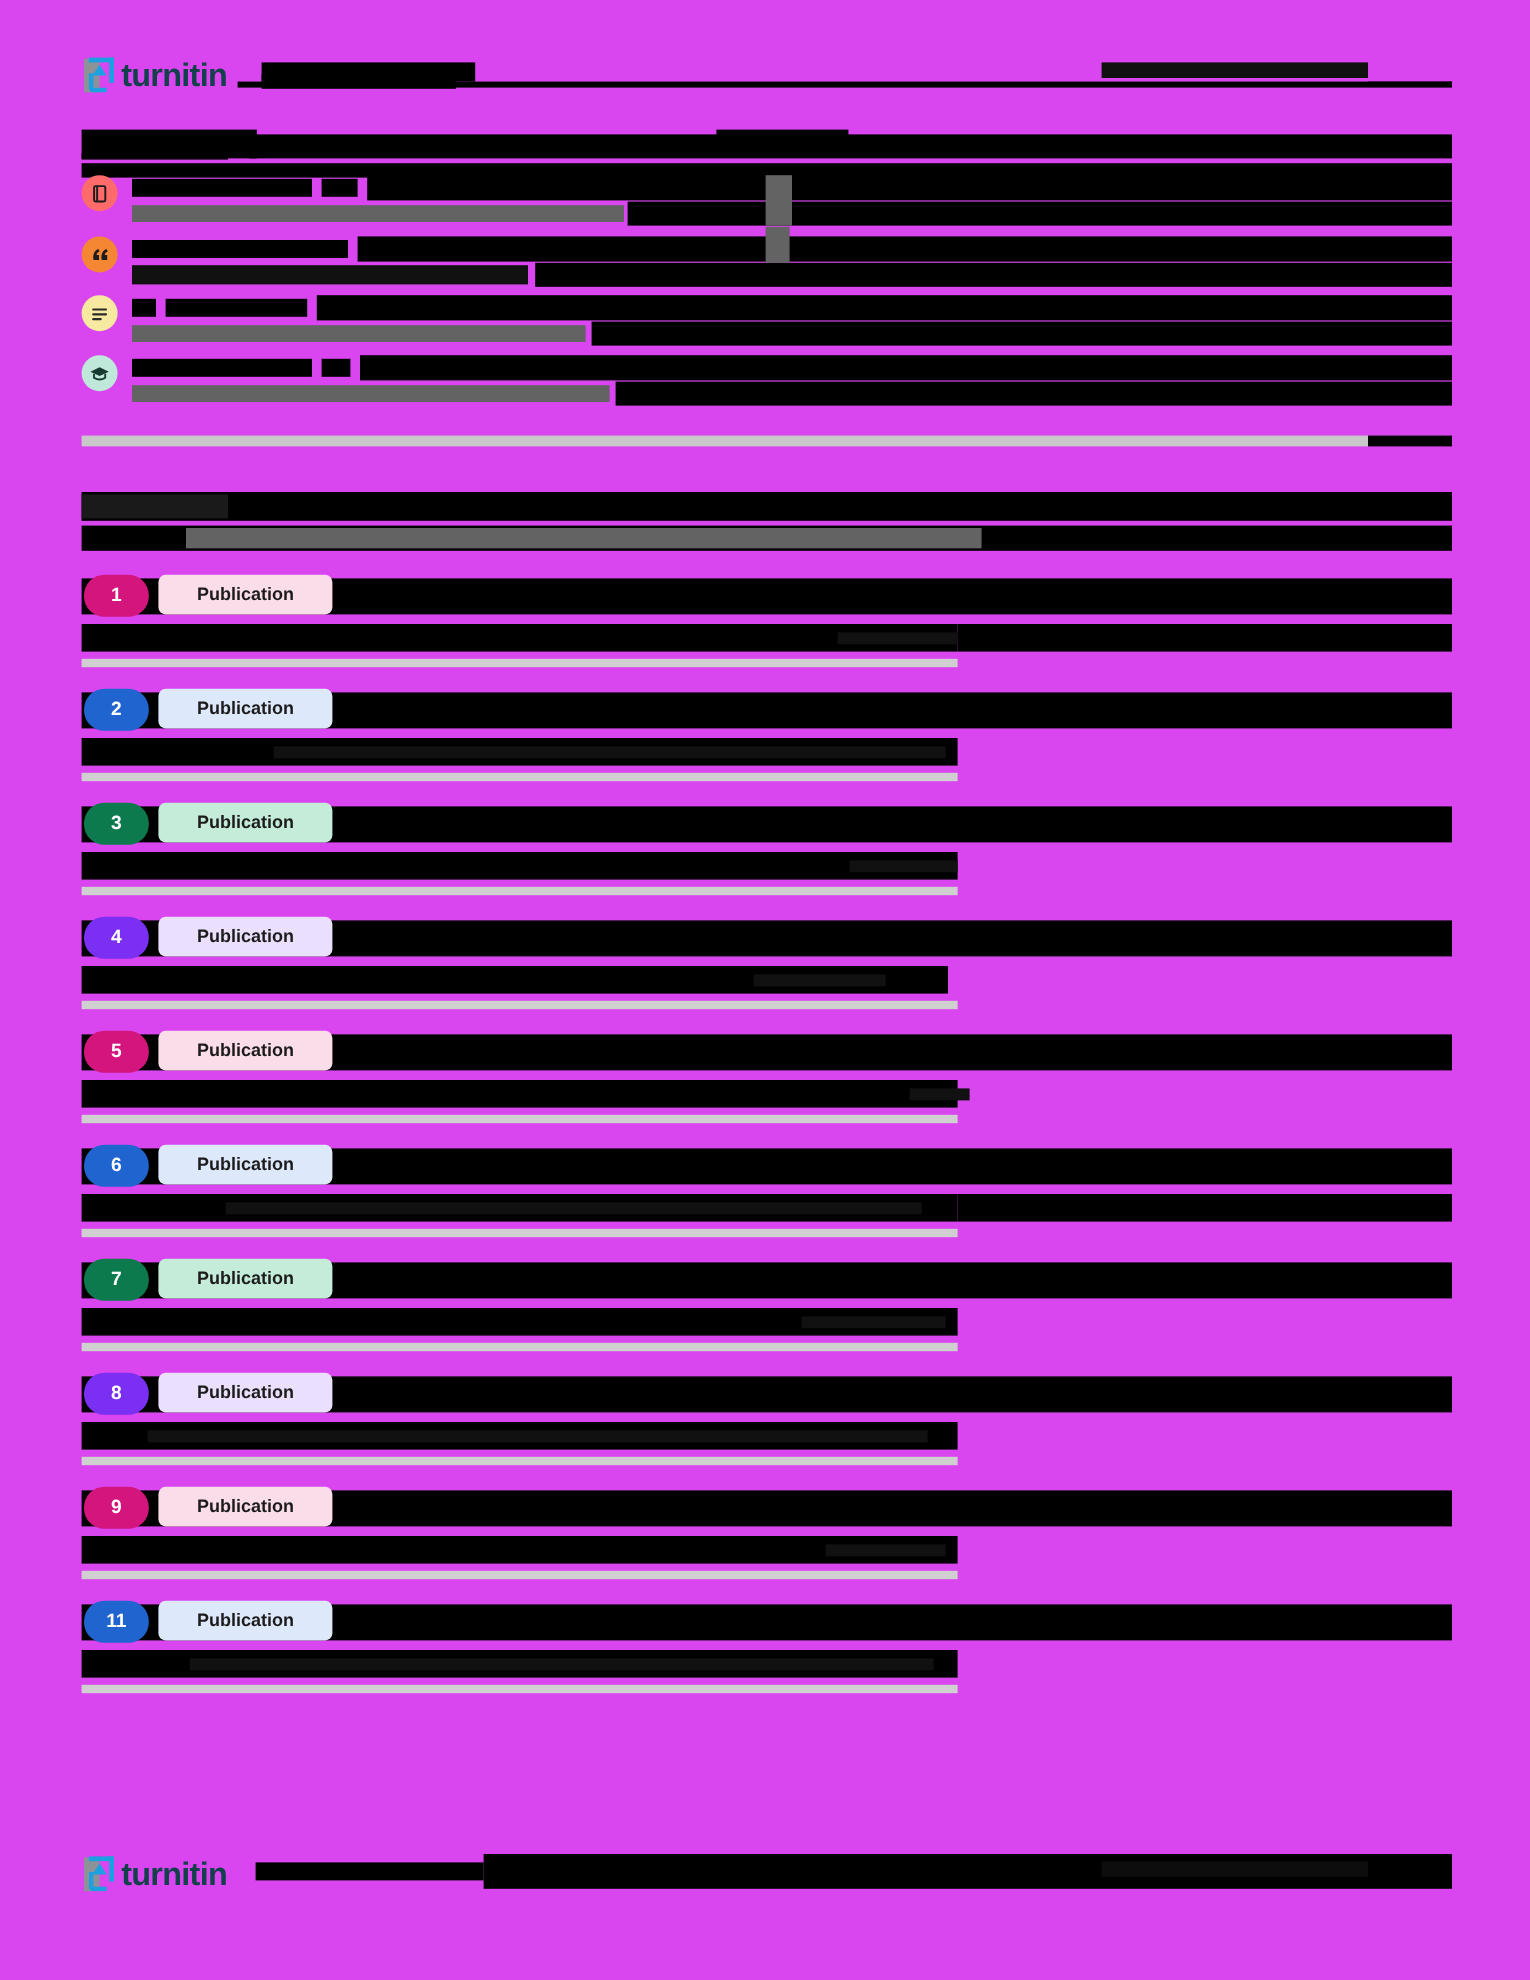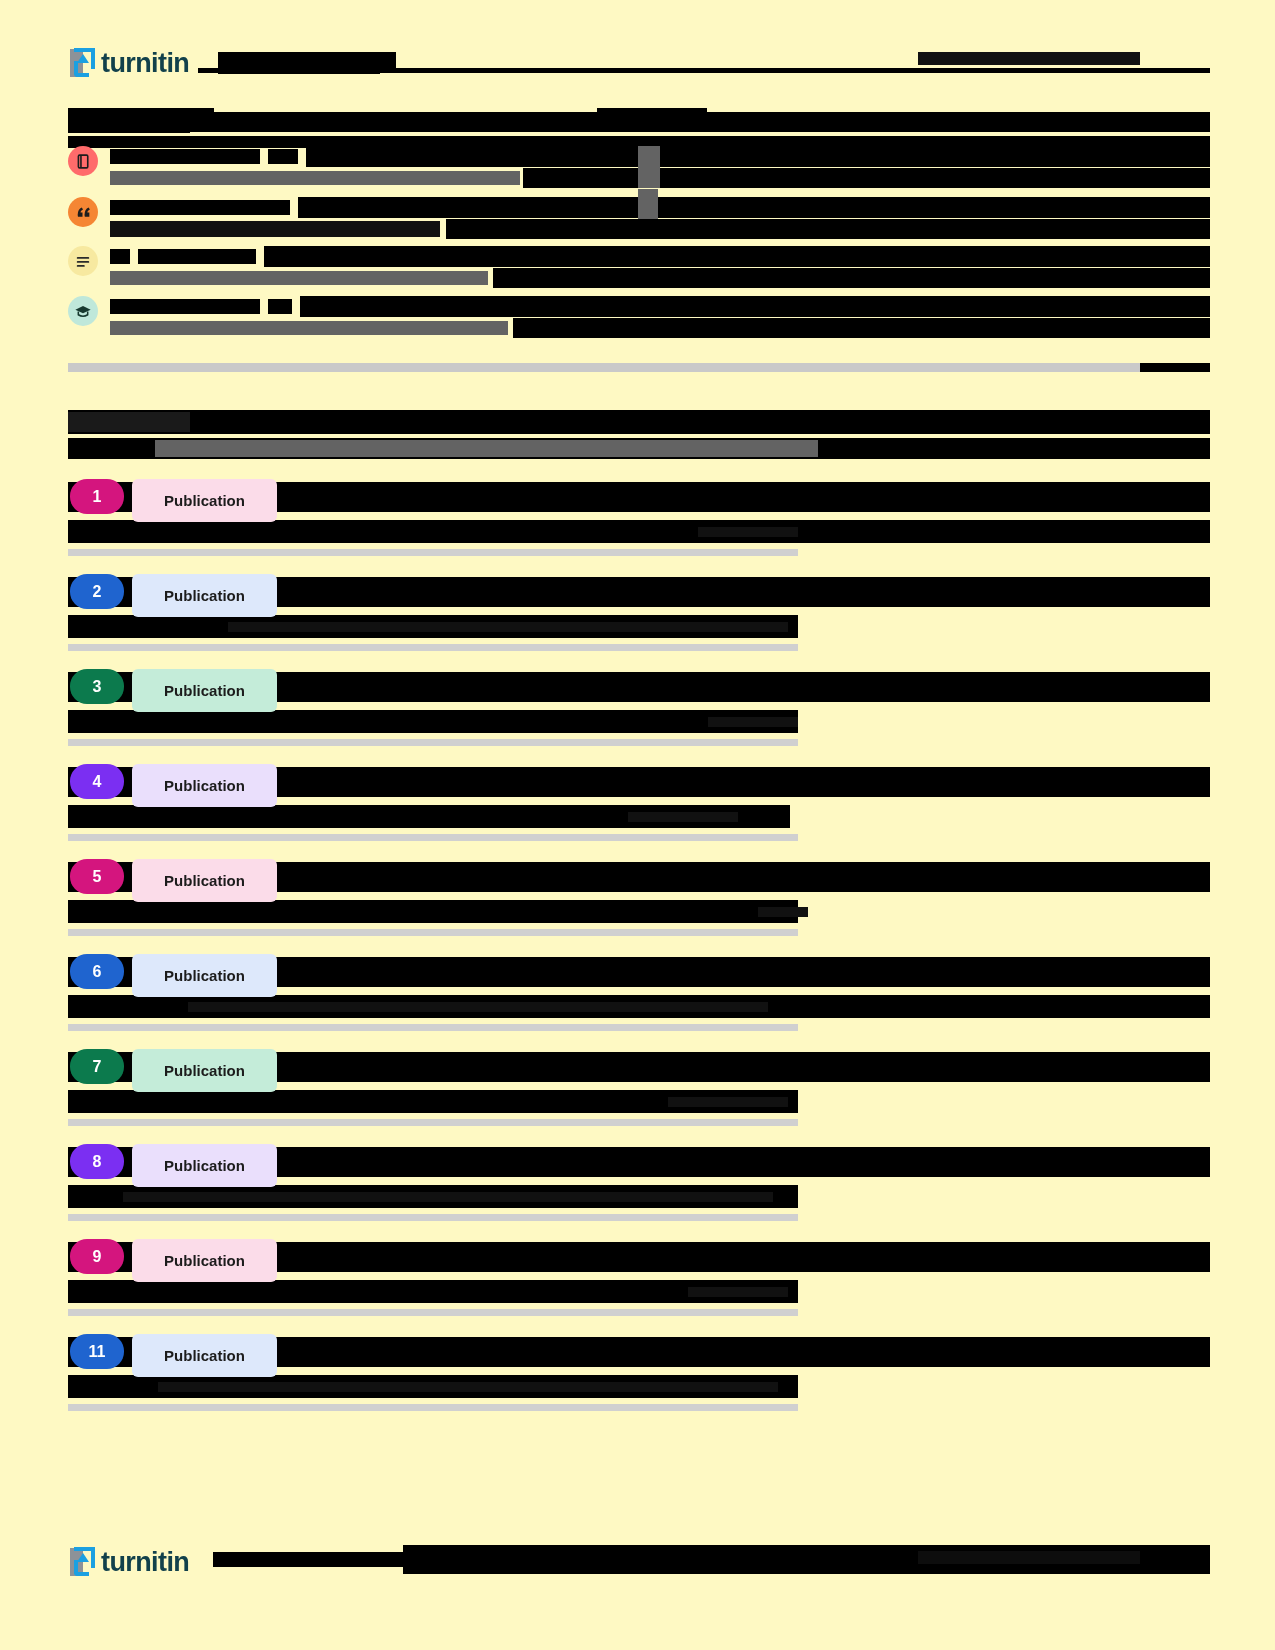--- a/index.html
+++ b/index.html
@@ -6,21 +6,21 @@
   html, body {
     width: 1275px;
     height: 1650px;
     background: #ffffff;
     font-family: "Liberation Sans", sans-serif;
   }
   .page {
     position: relative;
     width: 1275px;
     height: 1650px;
-    background: #fef9c3;
+    background: #d946ef;
     overflow: hidden;
   }
 
   
   .header {
     position: absolute; left: 0; top: 0; width: 1275px; height: 92px;
   }
   .logo-wrap {
     position: absolute; left: 68px; top: 46px;
     display: flex; align-items: center; height: 34px;
@@ -92,21 +92,21 @@
   .item-blackbar {
     position: absolute; left: 0; top: 12px; width: 1142px; height: 30px; background: #000;
   }
   .num-badge {
     position: absolute; left: 2px; top: 9px; width: 54px; height: 35px;
     border-radius: 17px; color: #fff; font-size: 16px; font-weight: 600;
     display: flex; align-items: center; justify-content: center;
     z-index: 3;
   }
   .type-pill {
-    position: absolute; left: 64px; top: 9px; width: 145px; height: 43px;
+    position: absolute; left: 64px; top: 9px; width: 145px; height: 33px;
     border-radius: 6px; font-size: 15px; font-weight: 600; color: #1c1c1c;
     display: flex; align-items: center; justify-content: center;
     z-index: 3;
   }
   .item-srcbar {
     position: absolute; left: 0; top: 50px; height: 23px; background: #000;
   }
   .item-srcbar-inner { position: absolute; height: 10px; background:#111; }
   .item-rule {
     position: absolute; left: 0; height: 7px; background: #d0d0d0;

